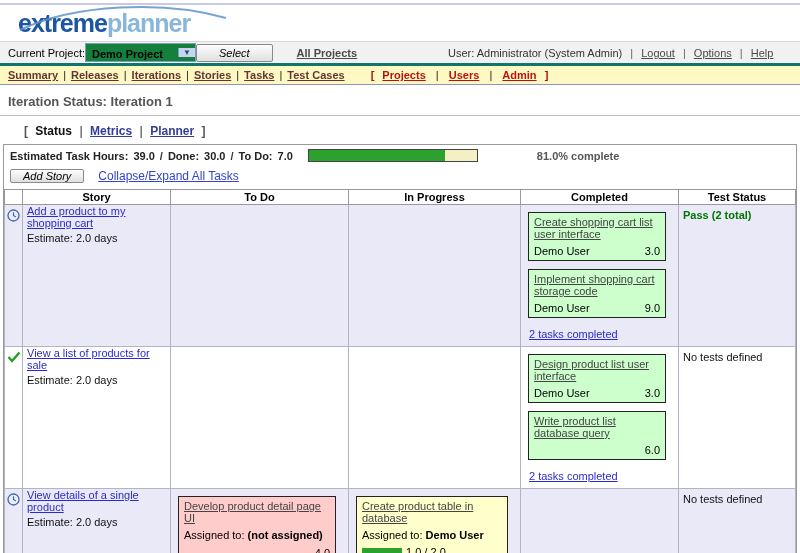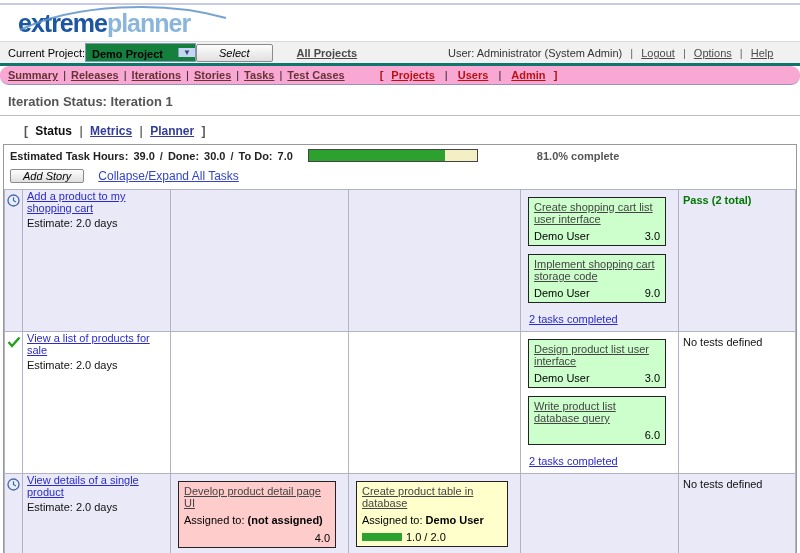--- a/index.html
+++ b/index.html
@@ -30,25 +30,25 @@
   .btn {
     font-family:"Liberation Sans",sans-serif; font-size:11px; padding:2px 22px;
     background:linear-gradient(#fdfdfd,#e0e0e0); border:1px solid #8a8a8a; border-radius:2px; color:#000;font-style:italic;
   }
   .all-projects { color:#4a4a4a; font-weight:bold; text-decoration:underline; margin-left:24px; }
   .user-area { position:absolute; left:448px; top:5px; color:#333; }
   .user-area a { color:#4a4a4a; text-decoration:underline; }
   .user-area .sep { color:#666; margin:0 5px; }
 
   
-  .nav { height:19px; background:#f9a8d4; border-bottom:1px solid #9090d0; padding:2px 8px;
-    font-weight:bold; display:flex; align-items:center; white-space:nowrap;border-radius:9px; }
+  .nav { height:19px; background:#fef9c3; border-bottom:1px solid #9090d0; padding:2px 8px;
+    font-weight:bold; display:flex; align-items:center; white-space:nowrap; }
   .nav a.main-link { color:#663333; text-decoration:underline; }
   .nav .sep { color:#222; margin:0 5px; font-weight:normal; }
-  .nav .admin-group { margin-left:32px; color:#aa1111; }
+  .nav .admin-group { margin-left:23px; color:#aa1111; }
   .nav .admin-group a { color:#bb1111; text-decoration:underline; margin:0 2px; }
   .nav .bracket { color:#aa1111; margin:0 3px; }
 
   
   .page-title-wrap { padding:9px 8px 6px 8px; border-bottom:1px solid #bdbdbd; }
   .page-title { font-size:13px; font-weight:bold; color:#555; }
   .tabs { padding:8px 8px 6px 24px; font-size:12px; font-weight:bold; color:#555; }
   .tabs .tab-active { color:#111; margin:0 4px; }
   .tabs a { color:#333d99; text-decoration:underline; margin:0 4px; }
   .tabs .sep { color:#777; }
@@ -185,20 +185,28 @@
   <table>
     <colgroup>
       <col style="width:18px">
         <col style="width:148px">
         <col style="width:178px">
       <col style="width:172px">
         <col style="width:158px">
         <col>
     </colgroup>
     <tbody>
+        <tr>
+      <th></th>
+      <th>Story</th>
+      <th>To Do</th>
+      <th>In Progress</th>
+      <th>Completed</th>
+      <th>Test Status</th>
+    </tr>
 
     <tr class="row-alt" style="height:114px">
       <td class="icon-cell">
         <svg width="13" height="13">
           <circle cx="6.5" cy="6.5" r="5.5" fill="#e8eefb" stroke="#4466aa" stroke-width="1.3"></circle>
           <path d="M6.5 3.2 L6.5 6.5 L8.8 8" stroke="#4466aa" stroke-width="1.2" fill="none"></path>
         </svg>
       </td>
       <td class="story-cell">
         <a class="story-link">Add a product to my shopping cart</a>

